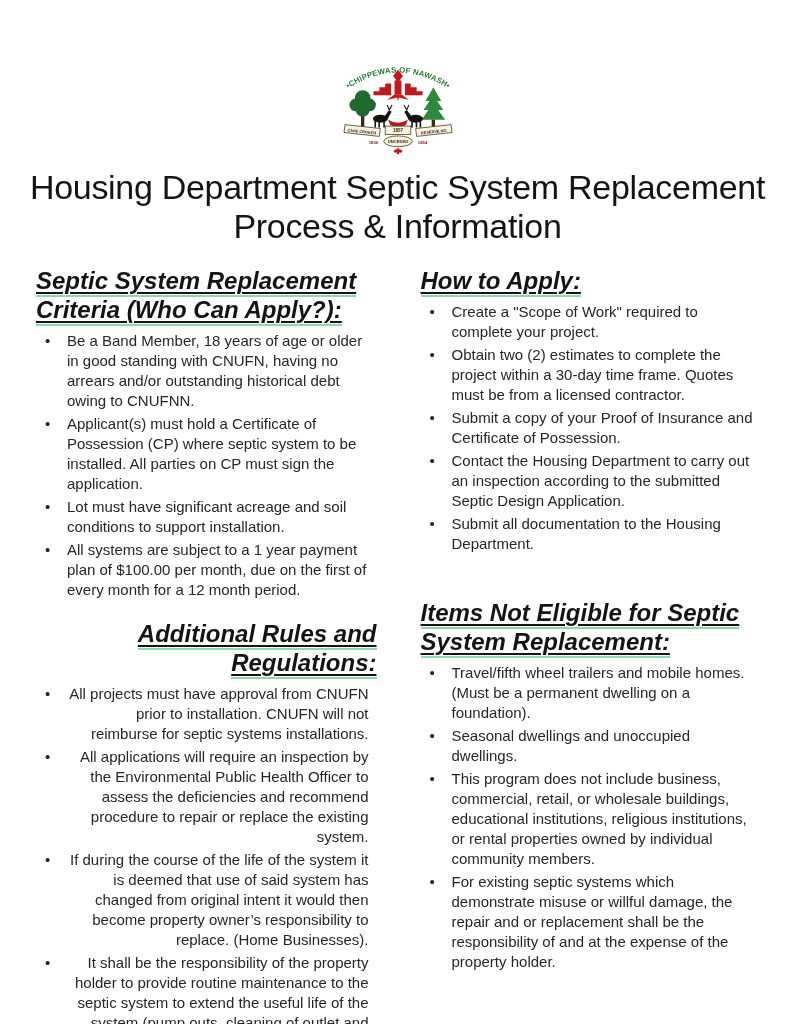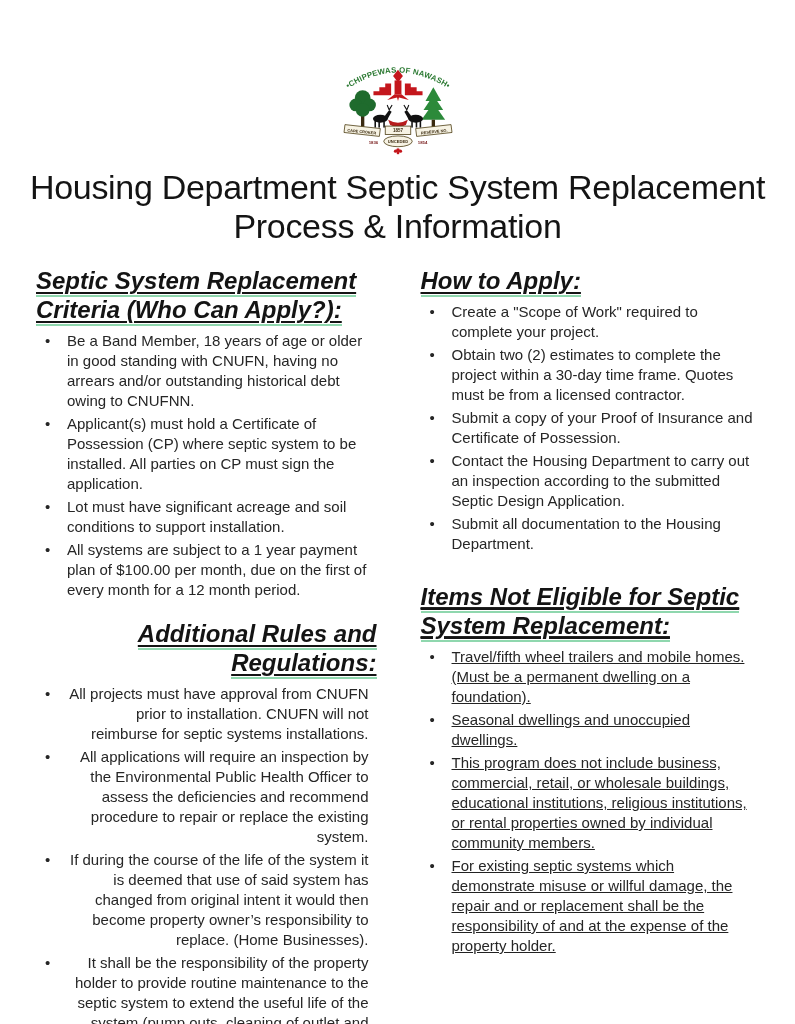--- a/index.html
+++ b/index.html
@@ -61,21 +61,21 @@
   .bullets li::before{
     content:"\2022";
     position:absolute;
     left:9px;
     top:0;
     font-size:15px;
     color:#262626;
   }
   .section{margin-top:0;}
   .section.gap-md{margin-top:19px;text-align:right;}
-  .section.gap-lg{margin-top:28px;text-decoration:underline;}
+  .section.gap-lg{margin-top:44px;}
   
   .footer{
     position:absolute;
     left:0;right:0;
     bottom:58px;
     text-align:center;
     font-size:15px;
     color:#1d1d1d;
     white-space:nowrap;
   }

